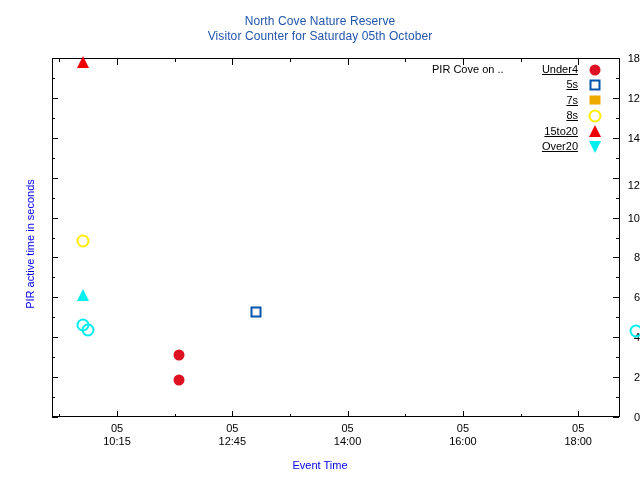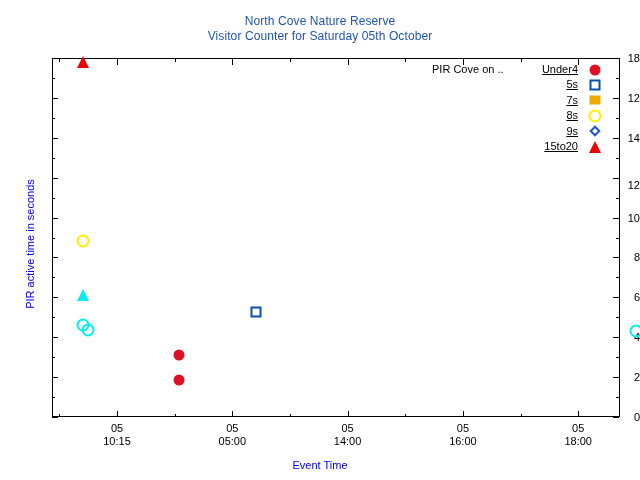--- a/index.html
+++ b/index.html
@@ -247,21 +247,21 @@
       <div class="xtick-mark" style="left: 117px;"></div>
       <div class="xtick-mark-top" style="left: 117px;"></div>
       <div class="xtick-label" style="left: 117px;">
         <span>05</span>
         <span>10:15</span>
       </div>
       <div class="xtick-mark" style="left: 232.3px;"></div>
       <div class="xtick-mark-top" style="left: 232.3px;"></div>
       <div class="xtick-label" style="left: 232.3px;">
         <span>05</span>
-        <span>05:00</span>
+        <span>12:45</span>
       </div>
       <div class="xtick-mark" style="left: 347.6px;"></div>
       <div class="xtick-mark-top" style="left: 347.6px;"></div>
       <div class="xtick-label" style="left: 347.6px;">
         <span>05</span>
         <span>14:00</span>
       </div>
       <div class="xtick-mark" style="left: 462.9px;"></div>
       <div class="xtick-mark-top" style="left: 462.9px;"></div>
       <div class="xtick-label" style="left: 462.9px;">
@@ -338,26 +338,26 @@
           <div style="position: absolute; width: 11px; height: 9px; background: rgb(238, 170, 0); left: 50%; top: 0px; transform: translate(-50%, -50%);"></div>
         </span>
       </div>
       <div class="legend-row">
         <span class="legend-text">8s</span>
         <span class="legend-marker">
           <div style="position: absolute; width: 13px; height: 13px; border-radius: 50%; background: transparent; border: 2.5px solid rgb(255, 238, 0); box-sizing: border-box; left: 50%; top: 0px; transform: translate(-50%, -50%);"></div>
         </span>
       </div>
       <div class="legend-row">
-        <span class="legend-text">9s</span>
-        <span class="legend-marker">
-          <div style="position: absolute; width: 8px; height: 8px; background: transparent; border: 2px solid rgb(34, 85, 204); box-sizing: border-box; left: 50%; top: 0px; transform: translate(-50%, -50%) rotate(45deg);"></div>
-        </span>
-      </div>
-      <div class="legend-row">
         <span class="legend-text">15to20</span>
         <span class="legend-marker">
           <div style="position: absolute; width: 0px; height: 0px; border-left: 6.5px solid transparent; border-right: 6.5px solid transparent; border-bottom: 12px solid rgb(238, 0, 0); left: 50%; top: 0px; transform: translate(-50%, -50%);"></div>
         </span>
       </div>
+      <div class="legend-row">
+        <span class="legend-text">Over20</span>
+        <span class="legend-marker">
+          <div style="position: absolute; width: 0px; height: 0px; border-left: 6.5px solid transparent; border-right: 6.5px solid transparent; border-top: 12px solid rgb(0, 238, 238); left: 50%; top: 0px; transform: translate(-50%, -50%);"></div>
+        </span>
+      </div>
     </div>
 
 </div>
 
 </body></html>

